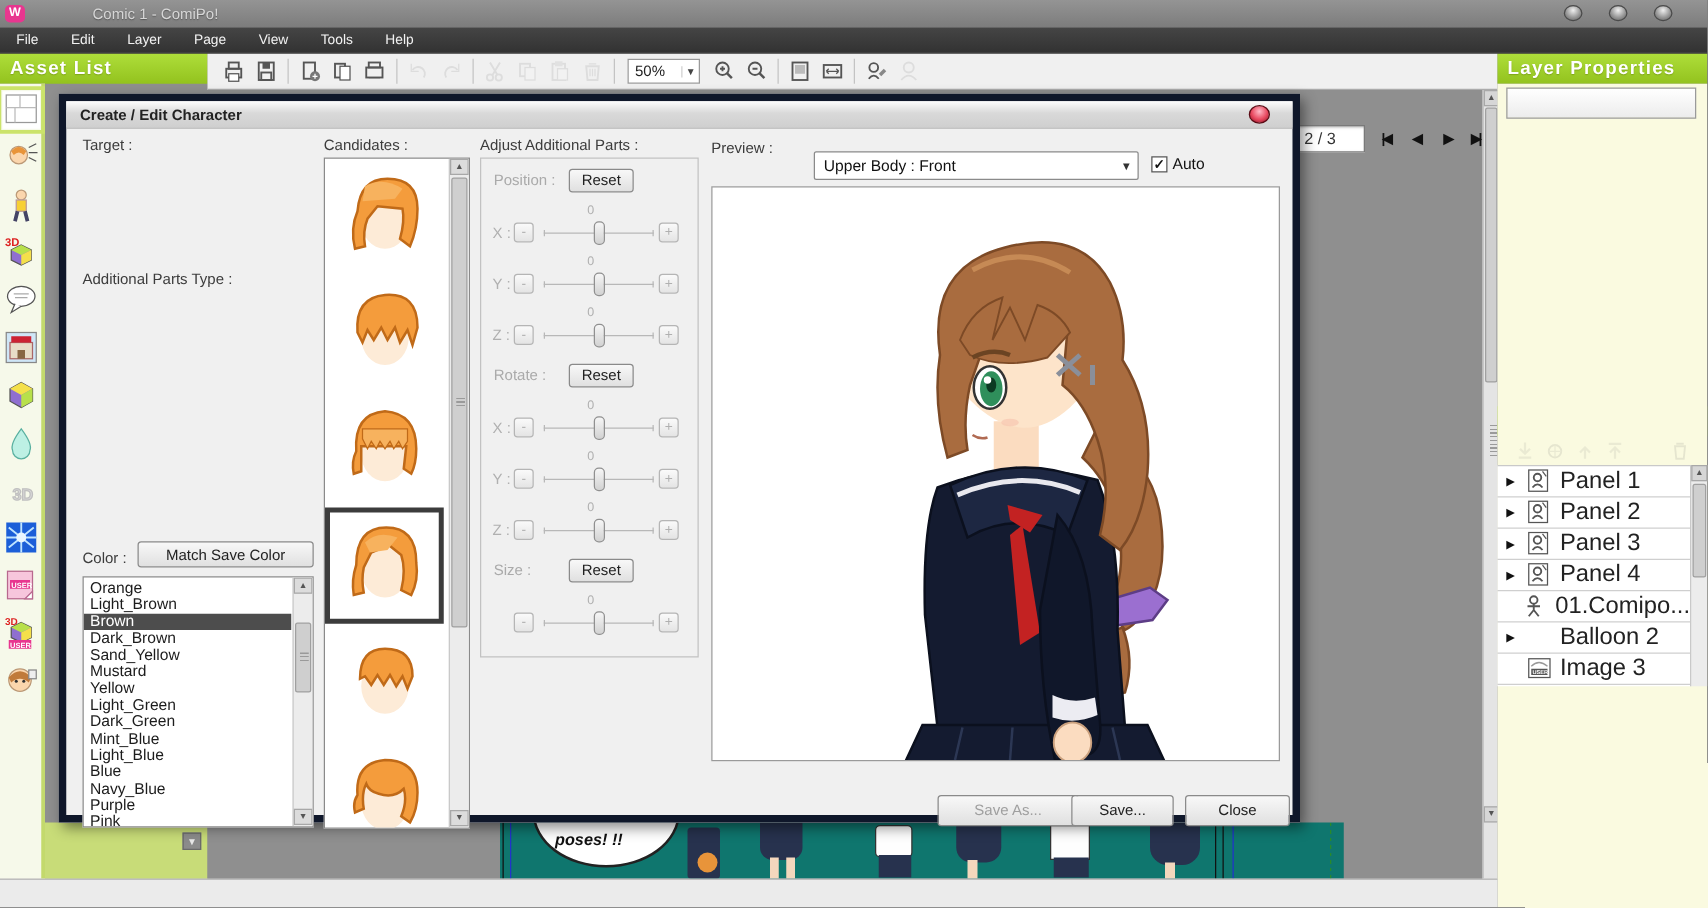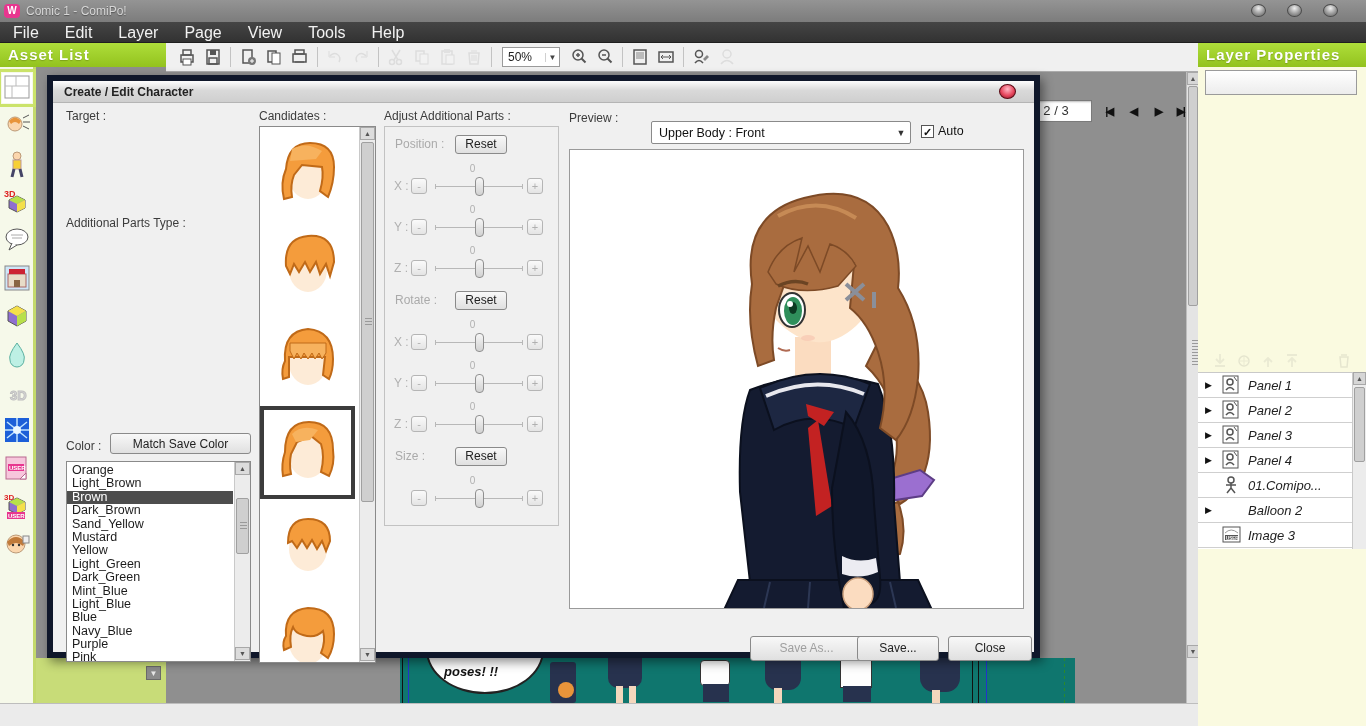--- a/index.html
+++ b/index.html
@@ -6,30 +6,30 @@
   html,body { width:1366px; height:726px; overflow:hidden; background:#555;
     font-family:"Liberation Sans", sans-serif; }
   #app { position:relative; width:1366px; height:726px; background:#8f8f8f; overflow:hidden; }
   .abs { position:absolute; }
 
   
   #titlebar { left:0; top:0; width:1366px; height:22px;
     background:linear-gradient(#949494,#7c7c7c); display:flex; align-items:center; }
   #app-logo { width:16px; height:14px; margin:0 6px 0 4px; background:#e8368f; border-radius:4px;
     color:#fff; font-size:10px; font-weight:bold; text-align:center; line-height:14px; }
-  #window-title { color:#d7d7d7; font-size:12px; text-shadow:0 1px 1px #555; }
+  #window-title { color:#d7d7d7; font-size:12px; text-shadow:0 1px 1px #555;margin-left:48px; }
   .win-orb { width:15px; height:13px; border-radius:50%;
     background:radial-gradient(circle at 50% 30%, #efefef, #9a9a9a 55%, #5c5c5c);
     border:1px solid #4a4a4a; margin-left:21px; }
   #win-buttons { position:absolute; right:28px; top:4px; display:flex; }
 
   #menubar { left:0; top:22px; width:1366px; height:21px;
     background:linear-gradient(#454545,#323232); display:flex; align-items:center;
     border-bottom:1px solid #1f1f1f; }
-  .menu-item { color:#f2f2f2; font-size:16px; padding:0 13px; line-height:21px; }
+  .menu-item { color:#f2f2f2; font-size:11px; padding:0 13px; line-height:21px; }
 
   
   .green-hdr { background:linear-gradient(#aede3a,#93c21e); color:#fff; font-weight:bold;
     font-size:15px; letter-spacing:1px; padding:3px 0 0 8px; text-shadow:0 1px 1px #7da21a; }
   #asset-hdr { left:0; top:43px; width:166px; height:24px; }
   #lp-hdr { left:1198px; top:43px; width:168px; height:24px; }
   #ll-hdr { left:1198px; top:325px; width:168px; height:24px; }
 
   
   #toolbar { left:166px; top:43px; width:1032px; height:29px; background:#f0f0f0;
@@ -83,21 +83,21 @@
     background:linear-gradient(#fff,#ececec); border:1px solid #9a9a9a; }
   #ll-toolbar { position:absolute; left:0; top:282px; width:168px; height:23px; display:flex;
     align-items:center; padding-left:10px; }
   #ll-toolbar .tb-icon { opacity:.35; width:22px; }
   #ll-toolbar .spacer { flex:1; }
   #layer-list { position:absolute; left:0; top:305px; width:154px; height:177px; background:#fff;
     border-top:1px solid #c9c9c9; }
   .layer-row { height:25px; border-bottom:1px solid #cfcfcf; position:relative; display:flex; align-items:center; }
   .layer-exp { width:8px; margin-left:7px; font-size:9px; color:#111; }
   .layer-ic { width:21px; height:19px; margin-left:7px; display:flex; align-items:center; justify-content:center; }
-  .layer-label { font-size:13px; color:#222; margin-left:7px; white-space:nowrap;font-style:italic; }
+  .layer-label { font-size:19px; color:#222; margin-left:7px; white-space:nowrap; }
   #ll-scroll { position:absolute; left:154px; top:305px; width:14px; height:177px; background:#ececec;
     border-left:1px solid #c9c9c9; }
 
   
   #splitter { left:1192px; top:340px; width:6px; height:26px; }
 
   
   #dialog { left:47px; top:75px; width:993px; height:583px; background:#f0f0f0;
     border:6px solid #0f172a; box-shadow:3px 4px 10px rgba(0,0,0,.45); z-index:50; }
   #dlg-title { height:22px; background:linear-gradient(#fdfdfd,#d9d9d9 45%,#cfcfcf);

